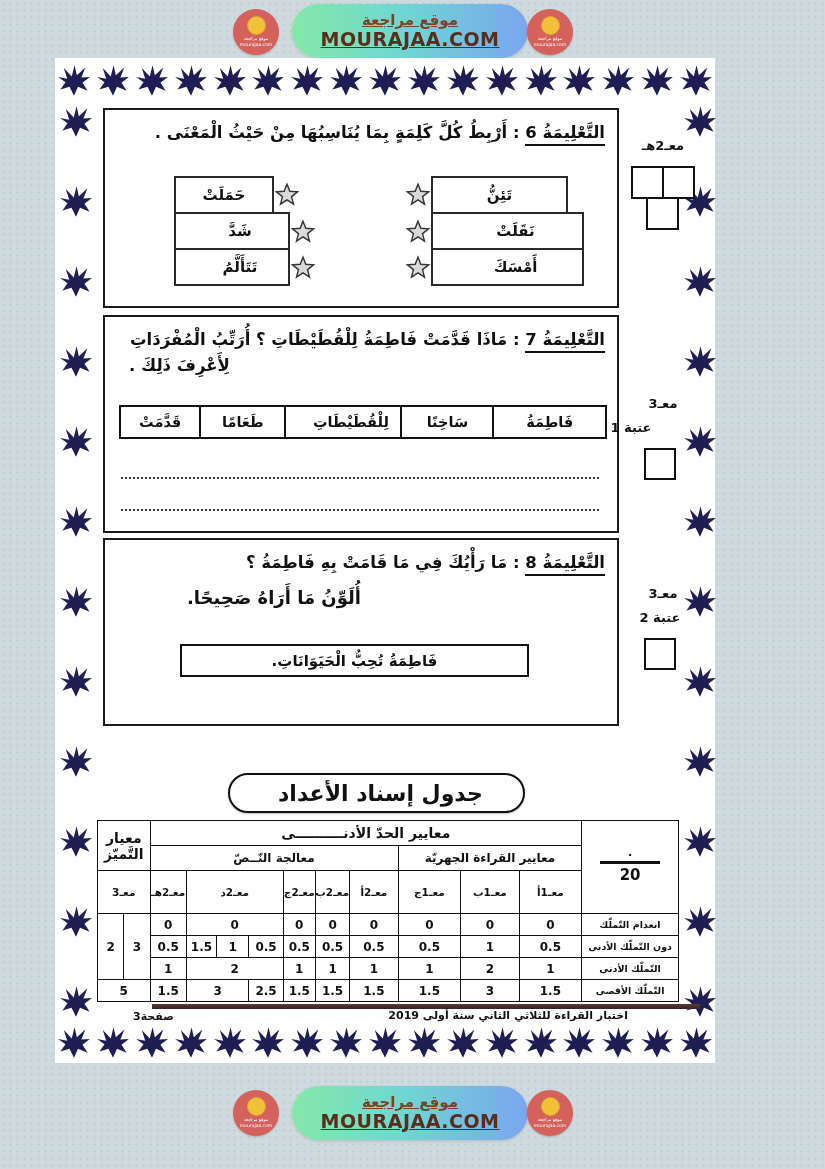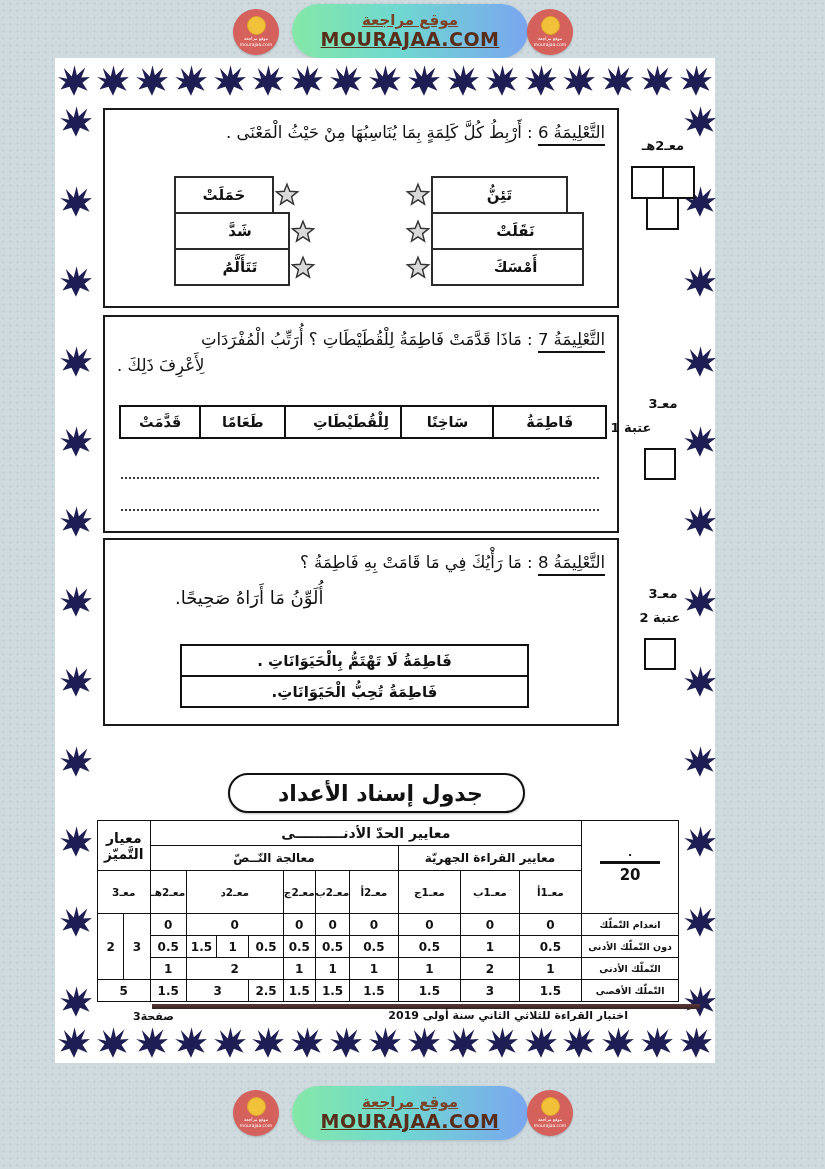--- a/index.html
+++ b/index.html
@@ -28,21 +28,21 @@
   }
   .badge-dot{width:17px;height:17px;border-radius:50%;background:#f2c13a;border:1px solid #e0a82a;margin-bottom:1px;}
   .badge-t{font-size:4.5px;color:#fff;line-height:1.3;text-align:center;}
   
   .page{left:55px;top:58px;width:660px;height:1005px;background:#fff;}
   .bird-strip-h{display:flex;justify-content:space-between;align-items:center;}
   .bird-strip-v{display:flex;flex-direction:column;justify-content:space-between;align-items:center;}
   .bird{width:34px;height:36px;display:block;}
   
   .exbox{background:#fff;border:2px solid #1a1a1a;direction:rtl;}
-  .ex-title{padding:10px 12px 4px 10px;font-size:16.5px;font-weight:400;text-align:right;line-height:1.55;}
+  .ex-title{padding:10px 12px 4px 22px;font-size:16.5px;font-weight:700;text-align:right;line-height:1.55;}
   .ex-label{border-bottom:2.5px solid #111;padding-bottom:2px;}
   
   .match-row{display:flex;align-items:center;}
   .star{width:26px;height:26px;flex:0 0 auto;}
   .word-box{border:2px solid #2a2a2a;height:34px;display:flex;align-items:center;justify-content:center;
             font-size:15px;font-weight:700;background:#fff;}
   .stack .match-row + .match-row .word-box{margin-top:-2px;padding-left:16px;}
   
   .w7{display:flex;direction:rtl;border:2.5px solid #111;height:30px;}
   .w7 > div{display:flex;align-items:center;justify-content:center;font-size:14.5px;font-weight:700;}
@@ -367,21 +367,20 @@
 <div class="abs m-box" style="left:644px;top:448px;width:28px;height:28px;"></div>
 
 <div class="abs exbox" style="left:103px;top:538px;width:512px;height:184px;">
   <div class="ex-title">
     <span class="ex-label">التَّعْلِيمَةُ 8</span>
     <span>:</span>
     <span>مَا رَأْيُكَ فِي مَا قَامَتْ بِهِ فَاطِمَةُ ؟</span>
     <div style="text-align:left;padding:8px 0 0 60px;font-size:18px;">أُلَوِّنُ  مَا أَرَاهُ صَحِيحًا.</div>
   </div>
   <div class="abs opt-table" style="left:75px;top:104px;width:345px;">
-    <div class="opt-row">فَاطِمَةُ لَا تَهْتَمُّ بِالْحَيَوَانَاتِ .</div>
     <div class="opt-row">فَاطِمَةُ تُحِبُّ الْحَيَوَانَاتِ.</div>
   </div>
 </div>
 
 <div class="abs m-code" style="left:638px;top:586px;width:50px;">معـ3</div>
 <div class="abs m-code" style="left:632px;top:610px;width:56px;">عتبة 2</div>
 <div class="abs m-box" style="left:644px;top:638px;width:28px;height:28px;"></div>
 
 <div class="abs banner" style="left:228px;top:773px;width:285px;height:36px;">جدول إسناد الأعداد</div>
 

